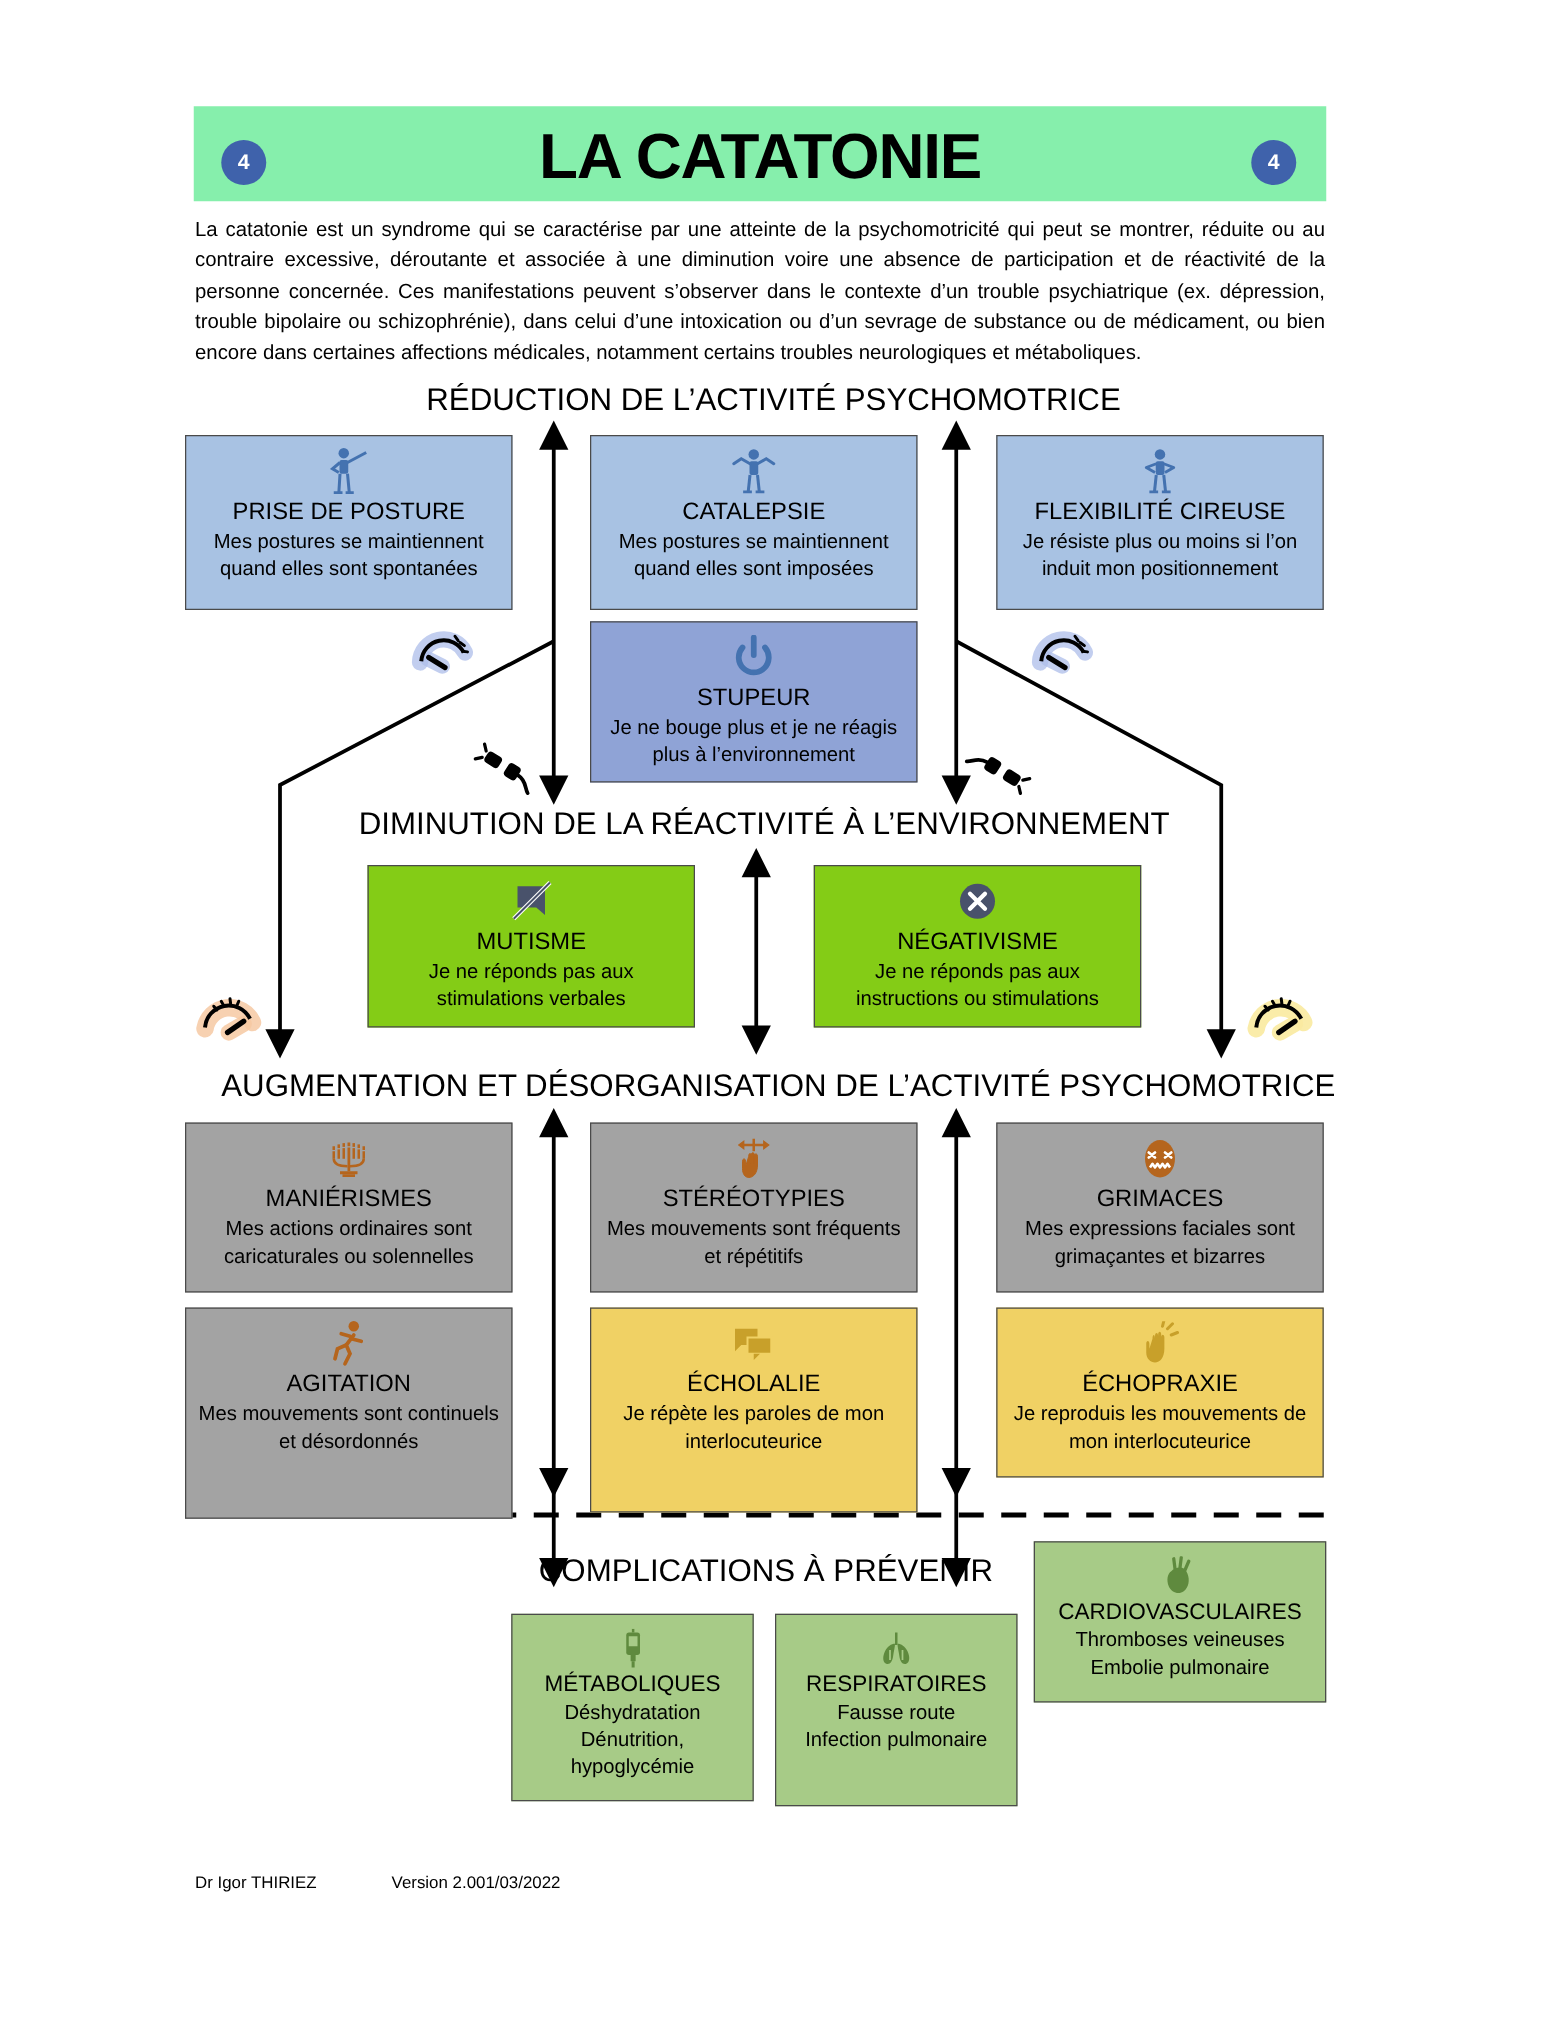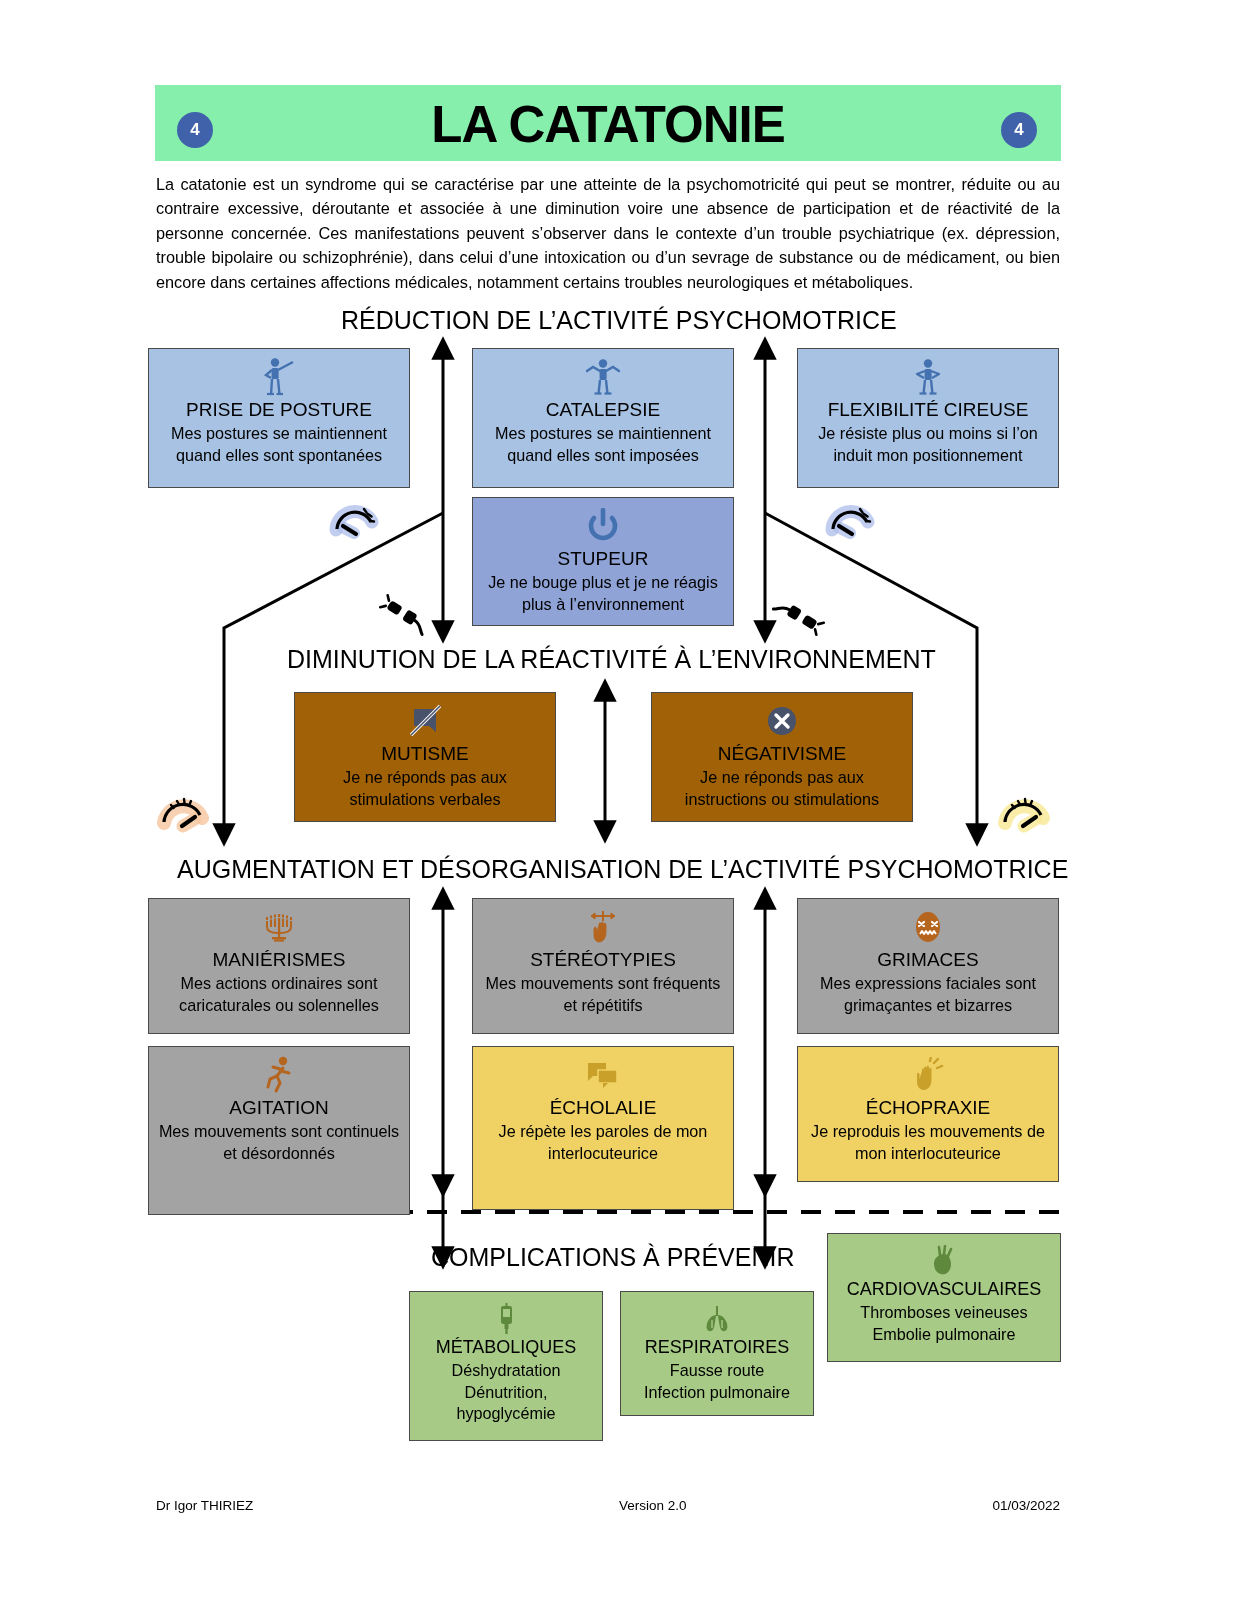--- a/index.html
+++ b/index.html
@@ -90,21 +90,21 @@
   }
   .card .dsc {
     font-size: 16.2px;
     line-height: 21.5px;
     margin-top: 2px;
     padding: 0 6px;
   }
 
   .blue-light { background: #a8c2e3; }
   .blue-deep  { background: #8fa3d6; }
-  .grey-card  { background: #a16207; }
+  .grey-card  { background: #84cc16; }
   .orange     { background: #a3a3a3; }
   .yellow     { background: #f0d164; }
   .green      { background: #a7cb87; }
 
   
   #connectors {
     position: absolute;
     left: 0; top: 0;
     width: 1252px; height: 1620px;
     pointer-events: none;
@@ -116,23 +116,22 @@
     width: 56px; height: 46px;
     display: flex; align-items: center; justify-content: center;
   }
 
   
   #footer {
     position: absolute;
     left: 156px; top: 1498px;
     width: 904px;
     display: flex;
-    justify-content: space-between;
+    justify-content: flex-start;
     font-size: 13.5px;
-    gap: 20px;
   }
   #footer span { display: inline-block; }
   #footer .f-mid { margin-left: 60px; }
 </style>
 </head>
 <body>
 
 <div id="page">
 
   <div id="header-band">
@@ -442,21 +441,21 @@
         <rect x="11.3" y="26" width="2.4" height="5" fill="#5f8a3e"></rect>
         <line x1="12.5" y1="0" x2="12.5" y2="3" stroke="#5f8a3e" stroke-width="2"></line>
       </svg>
     </div>
     <div class="ttl" style="font-size:18px;">MÉTABOLIQUES</div>
     <div class="dsc" style="white-space:pre-line;">Déshydratation
 Dénutrition,
 hypoglycémie</div>
   </div>
 
-  <div class="card green" style="left:620px; top:1291px; width:194px; height:125px; padding-top:10px;">
+  <div class="card green" style="left:620px; top:1291px; width:194px; height:154px; padding-top:10px;">
     <div class="ico" style="height:34px;">
       <svg width="32" height="30" viewBox="0 0 32 30">
         <rect x="15" y="2" width="2" height="10" fill="#5f8a3e"></rect>
         <path d="M15,11 C12,11 9,13 7,17 C5,21 5,26 8,27 C11,28 13,25 13.5,21 C14,17 15,14 15,11 Z" fill="#5f8a3e"></path>
         <path d="M17,11 C20,11 23,13 25,17 C27,21 27,26 24,27 C21,28 19,25 18.5,21 C18,17 17,14 17,11 Z" fill="#5f8a3e"></path>
         <path d="M11,16 L11,24 M21,16 L21,24" stroke="#a7cb87" stroke-width="1.4"></path>
       </svg>
     </div>
     <div class="ttl" style="font-size:18px;">RESPIRATOIRES</div>
     <div class="dsc" style="white-space:pre-line;">Fausse route

